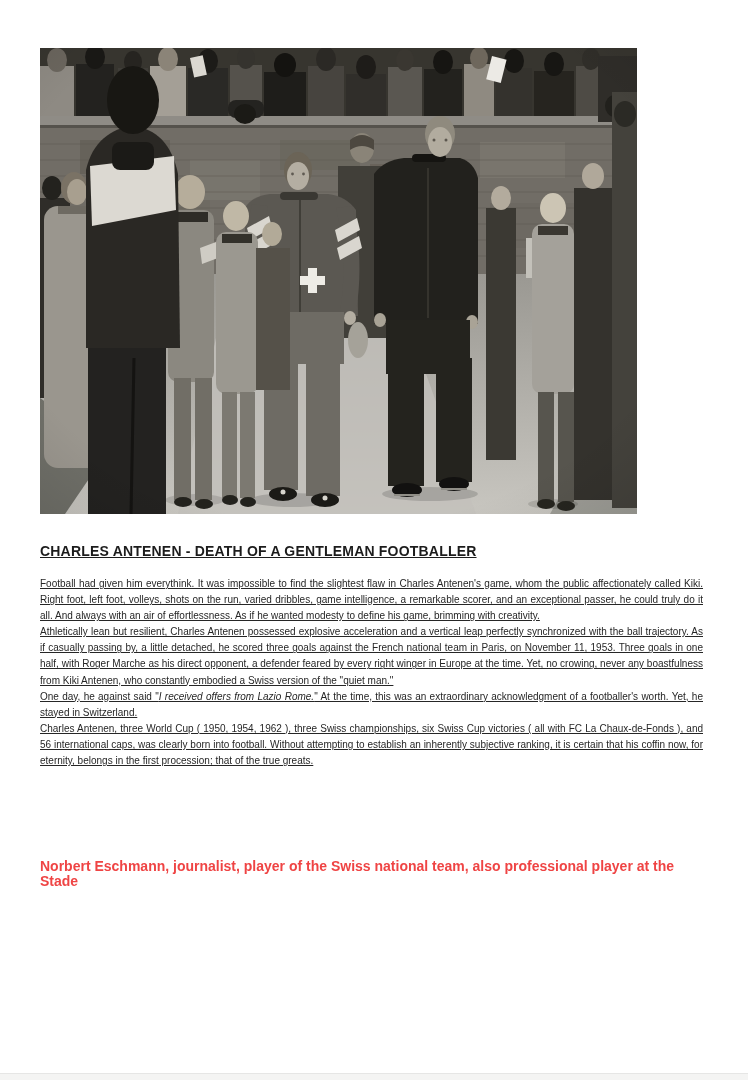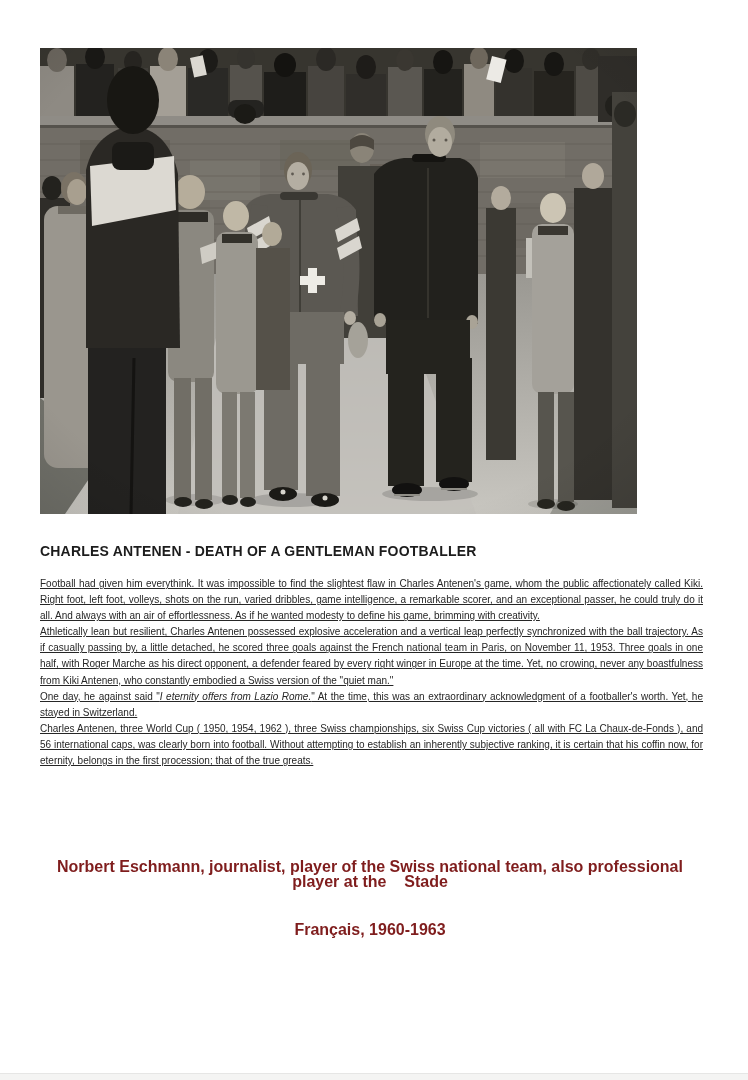--- a/index.html
+++ b/index.html
@@ -7,30 +7,30 @@
     position:relative;width:748px;height:1080px;background:#ffffff;overflow:hidden;
     font-family:"Liberation Sans", sans-serif;color:#232323;
   }
   .photo{
     position:absolute;left:40px;top:48px;width:597px;height:466px;margin:0;
     line-height:0;
   }
   .photo svg{display:block;}
   .article-title{
     position:absolute;left:40px;top:543px;width:663px;margin:0;
-    font-size:14px;font-weight:bold;letter-spacing:.2px;color:#1c1c1c;
+    font-size:14px;font-weight:bold;letter-spacing:.2px;color:#1c1c1c;text-decoration:underline;
   }
   .article-body{
     position:absolute;left:40px;top:576px;width:663px;
     font-size:10px;line-height:16.1px;text-align:justify;color:#262626;text-decoration:underline;
   }
   .article-body p{margin:0;}
   .attribution{
-    position:absolute;left:40px;top:827px;width:660px;text-align:center;
-    font-size:16px;line-height:15.8px;color:#7f1d1d;white-space:pre-wrap;
+    position:absolute;left:40px;top:827px;width:660px;text-align:left;
+    font-size:14px;line-height:15.8px;color:#ef4444;white-space:pre-wrap;
   }
   .attr-bold{font-weight:bold;}
   .page-edge{
     position:absolute;left:0;top:1073px;width:748px;height:7px;
     background:#f4f4f3;border-top:1px solid #e6e6e5;box-sizing:border-box;
   }
 </style>
 </head>
 <body>
 
@@ -227,23 +227,22 @@
 
       <rect x="0" y="0" width="597" height="466" fill="url(#gVig)"></rect>
     </svg>
   </figure>
 
   <h1 class="article-title">CHARLES ANTENEN - DEATH OF A GENTLEMAN FOOTBALLER</h1>
 
   <div class="article-body">
       <p><span>Football had given him everythink. It was impossible to find the slightest flaw in Charles Antenen's game, whom the public affectionately called Kiki. Right foot, left foot, volleys, shots on the run, varied dribbles, game intelligence, a remarkable scorer, and an exceptional passer, he could truly do it all. And always with an air of effortlessness. As if he wanted modesty to define his game, brimming with creativity.</span></p>
       <p><span>Athletically lean but resilient, Charles Antenen possessed explosive acceleration and a vertical leap perfectly synchronized with the ball trajectory. As if casually passing by, a little detached, he scored three goals against the French national team in Paris, on November 11, 1953. Three goals in one half, with Roger Marche as his direct opponent, a defender feared by every right winger in Europe at the time. Yet, no crowing, never any boastfulness from Kiki Antenen, who constantly embodied a Swiss version of the "quiet man."</span></p>
-      <p><span>One day, he against said "</span><em>I eternity offers from Lazio Rome.</em><span>" At the time, this was an extraordinary acknowledgment of a footballer's worth. Yet, he stayed in Switzerland.</span></p>
+      <p><span>One day, he against said "</span><em>I received offers from Lazio Rome.</em><span>" At the time, this was an extraordinary acknowledgment of a footballer's worth. Yet, he stayed in Switzerland.</span></p>
       <p><span>Charles Antenen, three World Cup ( 1950, 1954, 1962 ), three Swiss championships, six Swiss Cup victories ( all with FC La Chaux-de-Fonds ), and 56 international caps, was clearly born into football. Without attempting to establish an inherently subjective ranking, it is certain that his coffin now, for eternity, belongs in the first procession; that of the true greats.</span></p>
     </div>
 
   <div class="attribution">
     <div class="attr-bold">Norbert Eschmann, journalist, player of the Swiss national team, also professional player at the    Stade</div>
-    <div class="attr-bold">Français, 1960-1963</div>
   </div>
 
   <div class="page-edge"></div>
 </div>
 
 </body></html>

